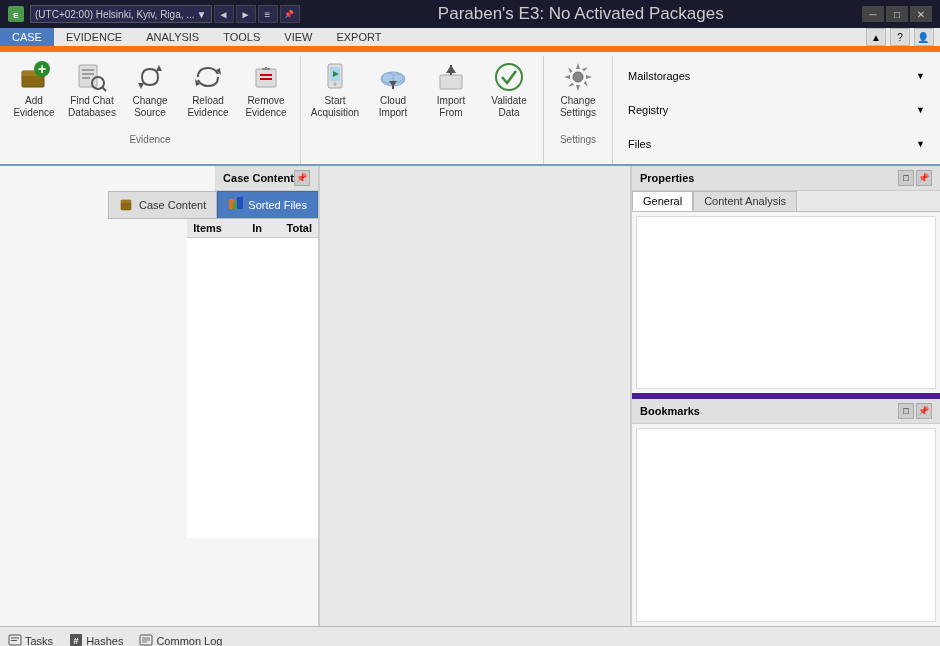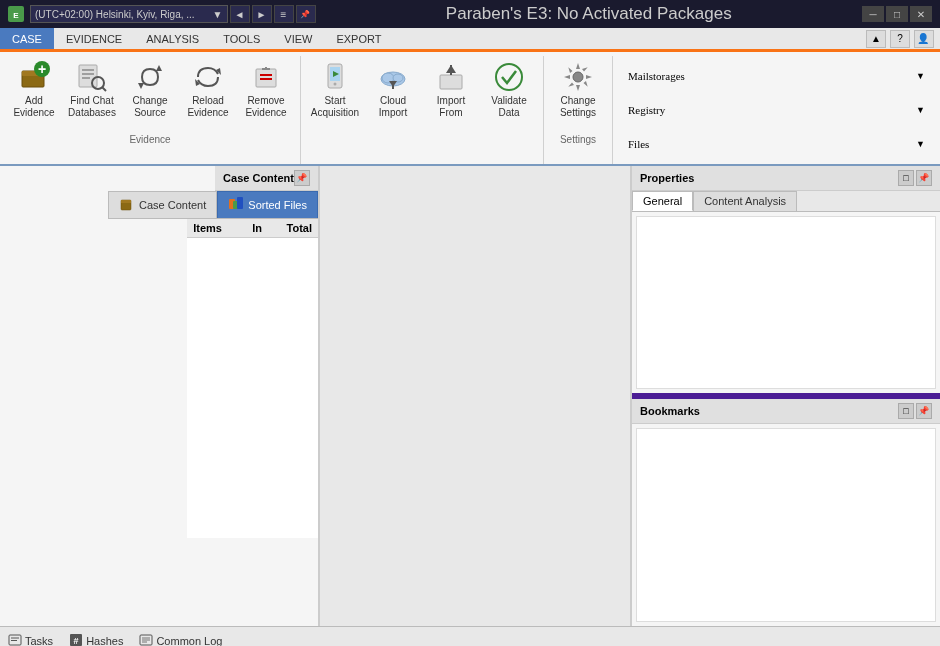--- a/index.html
+++ b/index.html
@@ -12,32 +12,32 @@
       display: flex;
       align-items: center;
       justify-content: space-between;
       padding: 0 8px;
       color: #ccc;
     }
     .title-bar-left { display: flex; align-items: center; gap: 6px; }
     .title-bar-icon { width: 16px; height: 16px; background: #4a9a4a; border-radius: 2px; display: flex; align-items: center; justify-content: center; color: white; font-size: 9px; font-weight: bold; }
     .nav-icons { display: flex; align-items: center; gap: 2px; }
     .nav-btn { background: #2a2a4e; border: 1px solid #444; color: #ccc; width: 20px; height: 18px; cursor: pointer; font-size: 10px; display: flex; align-items: center; justify-content: center; }
-    .timezone-dropdown { background: #2a2a4e; border: 1px solid #555; color: #ccc; font-size: 10px; padding: 1px 4px; height: 18px; display: flex; align-items: center; gap: 18px; cursor: pointer; }
+    .timezone-dropdown { background: #2a2a4e; border: 1px solid #555; color: #ccc; font-size: 10px; padding: 1px 4px; height: 18px; display: flex; align-items: center; gap: 2px; cursor: pointer; }
     .title-center { flex: 1; text-align: center; font-size: 17px; color: #ccc; }
     .window-controls { display: flex; gap: 2px; }
     .win-btn { width: 22px; height: 16px; background: #444; border: none; color: #ccc; cursor: pointer; font-size: 10px; display: flex; align-items: center; justify-content: center; }
 
     
     .menu-bar {
       background: #e8e8e8;
       height: 24px;
       display: flex;
       align-items: center;
-      border-bottom: 3px solid #f97316;
+      border-bottom: 6px solid #f97316;
     }
     .menu-item {
       padding: 0 12px;
       height: 100%;
       display: flex;
       align-items: center;
       cursor: pointer;
       font-size: 11px;
       color: #333;
     }
@@ -68,21 +68,20 @@
       align-items: center;
       justify-content: space-between;
       padding: 4px 6px;
       cursor: pointer;
       font-size: 11px;
       border: 1px solid transparent;
       border-radius: 2px;
       background: transparent;
       min-width: 80px;
       height: 32px;
-      font-family: Liberation Serif, serif;
     }
 
     
     .main-content {
       display: flex;
       height: calc(646px - 28px - 24px - 106px - 28px);
       background: #e8e8e8;
     }
 
     

